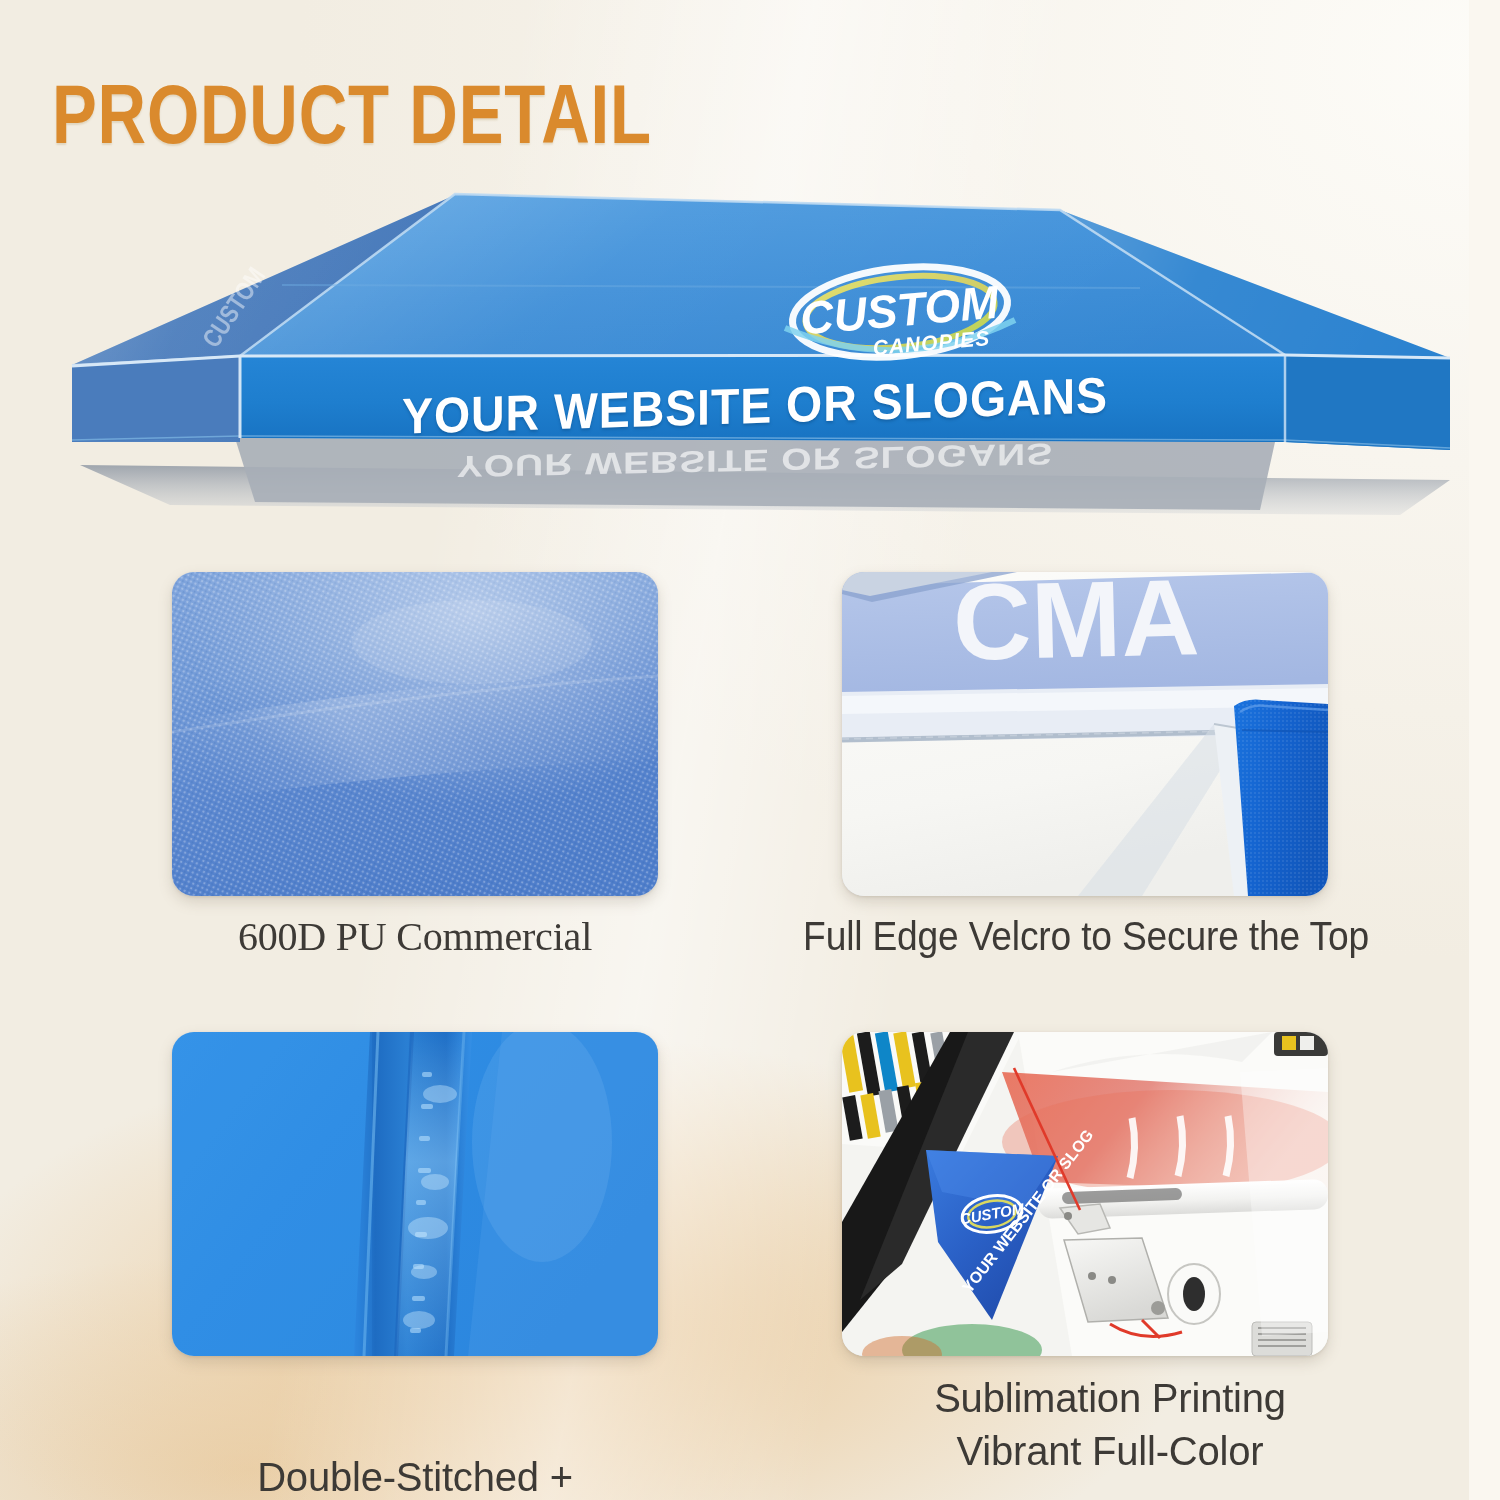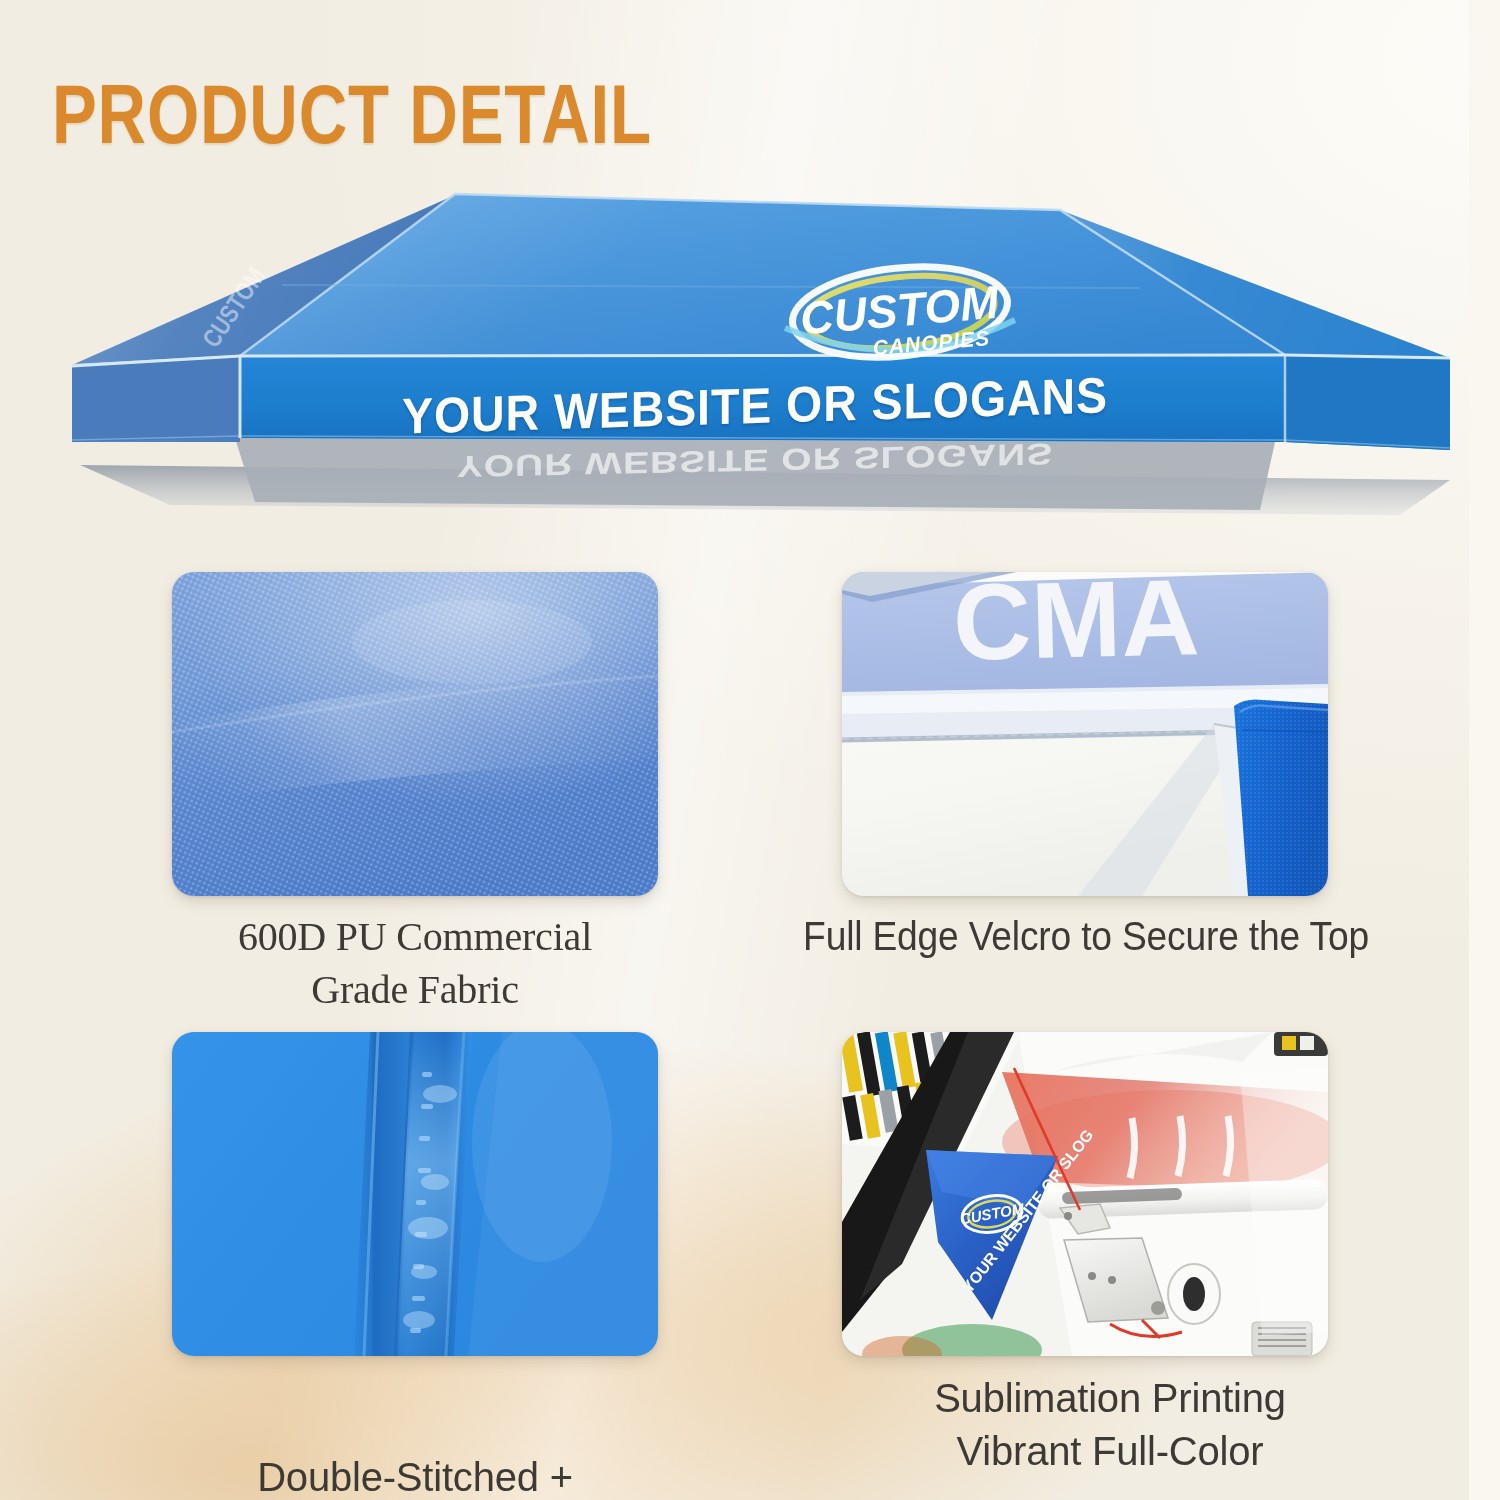--- a/index.html
+++ b/index.html
@@ -219,21 +219,20 @@
       <rect width="486" height="324" fill="url(#fabG)"></rect>
       <rect width="486" height="324" fill="url(#weave)"></rect>
       <rect width="486" height="324" fill="url(#fabHi)"></rect>
       <path d="M0,150 C120,130 260,112 486,96 L486,186 C260,200 120,214 0,232 Z" fill="url(#fabFold)"></path>
       <path d="M0,160 C140,138 280,118 486,104" fill="none" stroke="#ffffff" stroke-width="3" opacity="0.14"></path>
       <ellipse cx="300" cy="70" rx="120" ry="42" fill="#ffffff" opacity="0.10"></ellipse>
     </svg>
   </div>
   <div class="caption cap-1">
     <span class="line">600D PU Commercial</span>
-    <span class="line">Grade Fabric</span>
   </div>
 
   <div class="card card-2">
     <svg viewBox="0 0 486 324" preserveAspectRatio="none">
       <defs>
         <linearGradient id="vBan" x1="0" y1="0" x2="0.2" y2="1">
           <stop offset="0%" stop-color="#B6C7EA"></stop>
           <stop offset="100%" stop-color="#A3B7E2"></stop>
         </linearGradient>
         <linearGradient id="vWhite" x1="0" y1="0" x2="0.3" y2="1">

